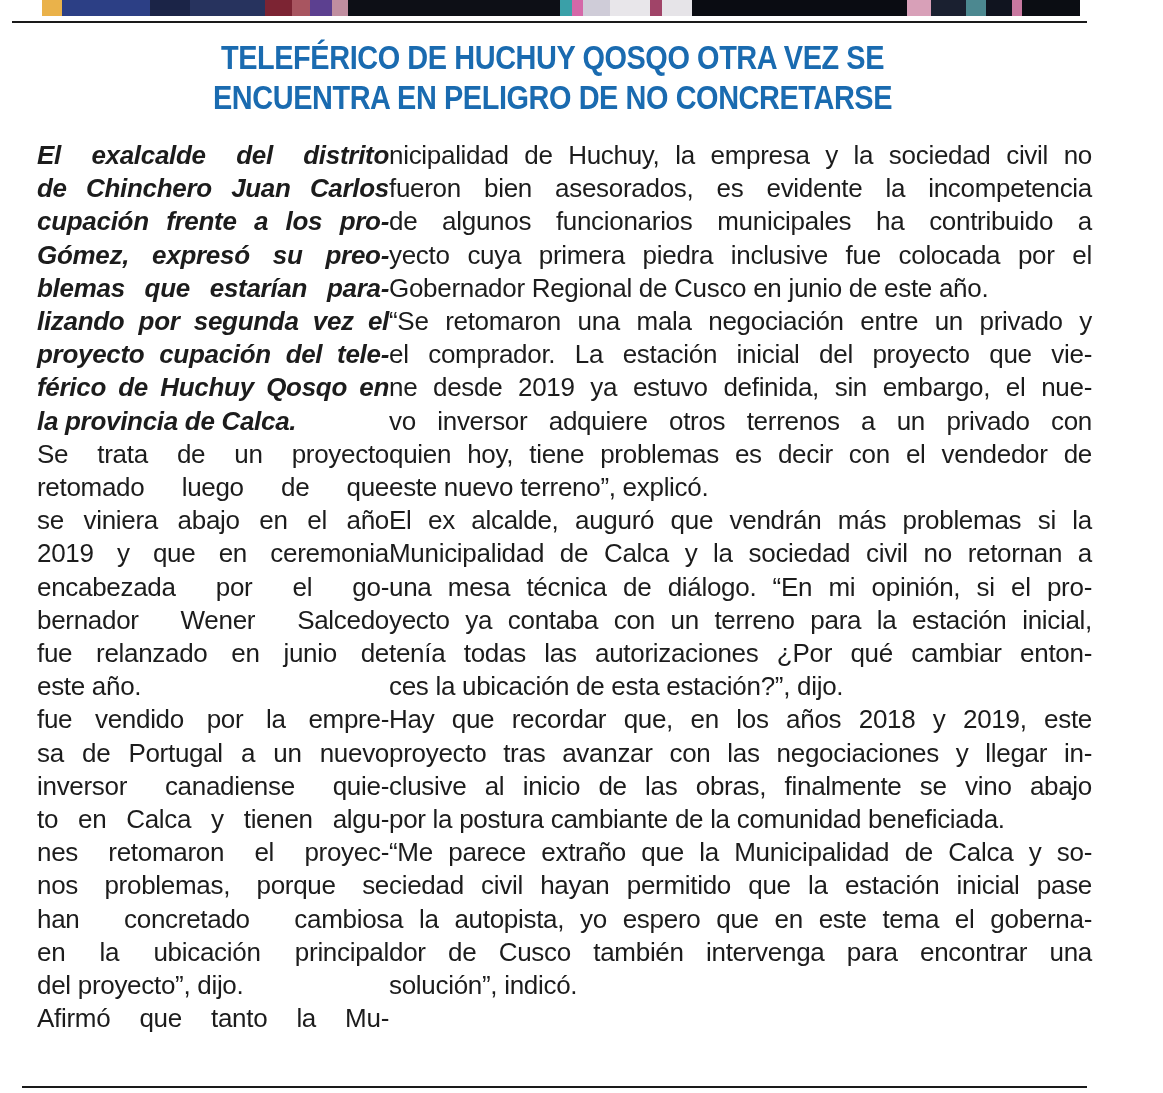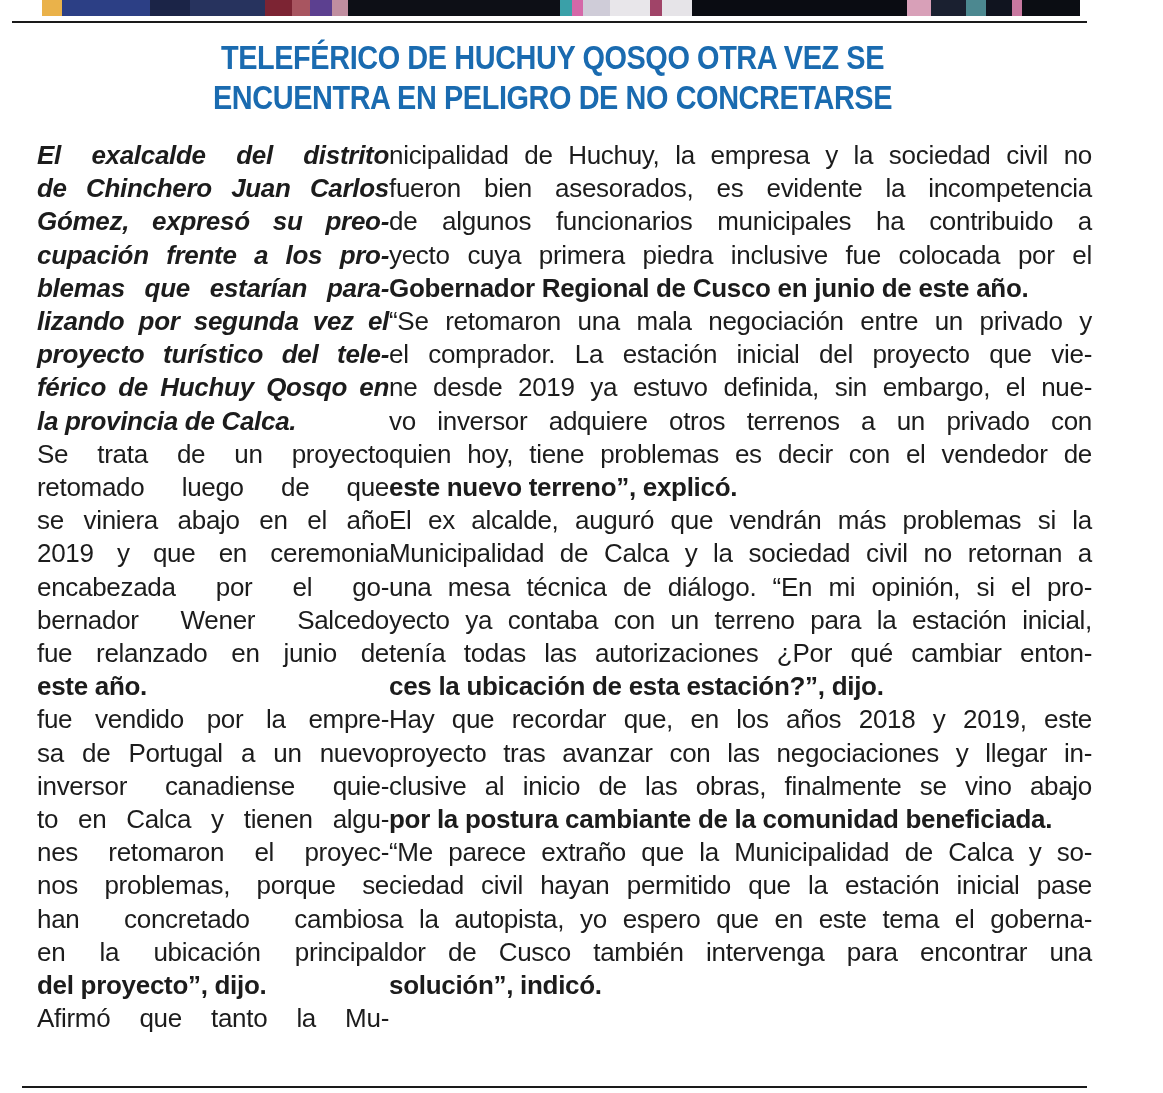--- a/index.html
+++ b/index.html
@@ -57,21 +57,21 @@
   .col-right { width: 703px; }
   .line {
     font-size: 26px;
     line-height: 33.2px;
     letter-spacing: -0.3px;
     color: #1c1c1c;
     text-align: justify;
     text-align-last: justify;
     overflow: visible;
   }
-  .line.para-end { text-align-last: left; font-weight: bold; }
+  .line.para-end { text-align-last: left; }
   .line.lede {
     font-weight: bold;
     font-style: italic;
   }
 </style>
 </head>
 <body>
 
 <div class="page">
 
@@ -81,25 +81,25 @@
 
   <h1 class="title-block" style="margin:0; padding:0;">
     <span class="title-line">TELEFÉRICO DE HUCHUY QOSQO OTRA VEZ SE</span>
     <span class="title-line">ENCUENTRA EN PELIGRO DE NO CONCRETARSE</span>
   </h1>
 
   <div class="columns">
     <div class="col-left">
         <div class="line lede">El exalcalde del distrito</div>
         <div class="line lede">de Chinchero Juan Carlos</div>
+        <div class="line lede">cupación frente a los pro-</div>
         <div class="line lede">Gómez, expresó su preo-</div>
-        <div class="line lede">cupación frente a los pro-</div>
         <div class="line lede">blemas que estarían para-</div>
         <div class="line lede">lizando por segunda vez el</div>
-        <div class="line lede">proyecto turístico del tele-</div>
+        <div class="line lede">proyecto cupación del tele-</div>
         <div class="line lede">férico de Huchuy Qosqo en</div>
         <div class="line lede para-end">la provincia de Calca.</div>
         <div class="line">Se trata de un proyecto</div>
         <div class="line">retomado luego de que</div>
         <div class="line">se viniera abajo en el año</div>
         <div class="line">2019 y que en ceremonia</div>
         <div class="line">encabezada por el go-</div>
         <div class="line">bernador Wener Salcedo</div>
         <div class="line">fue relanzado en junio de</div>
         <div class="line para-end">este año.</div>

